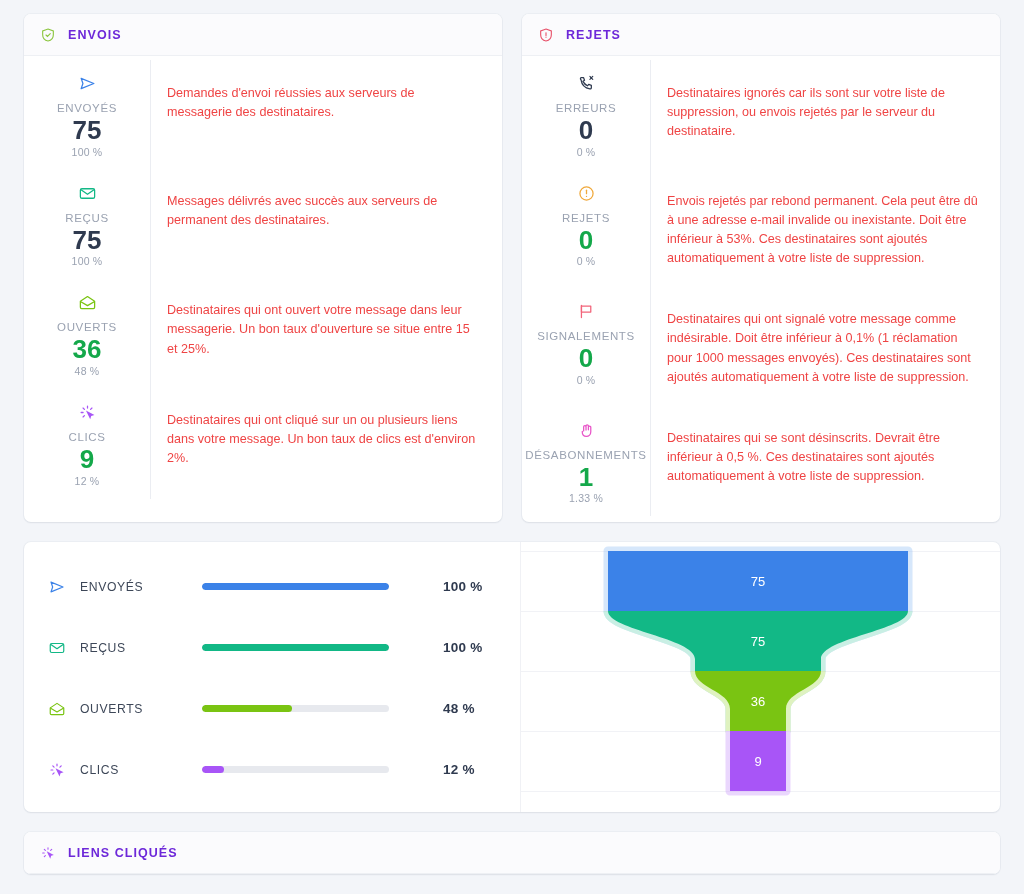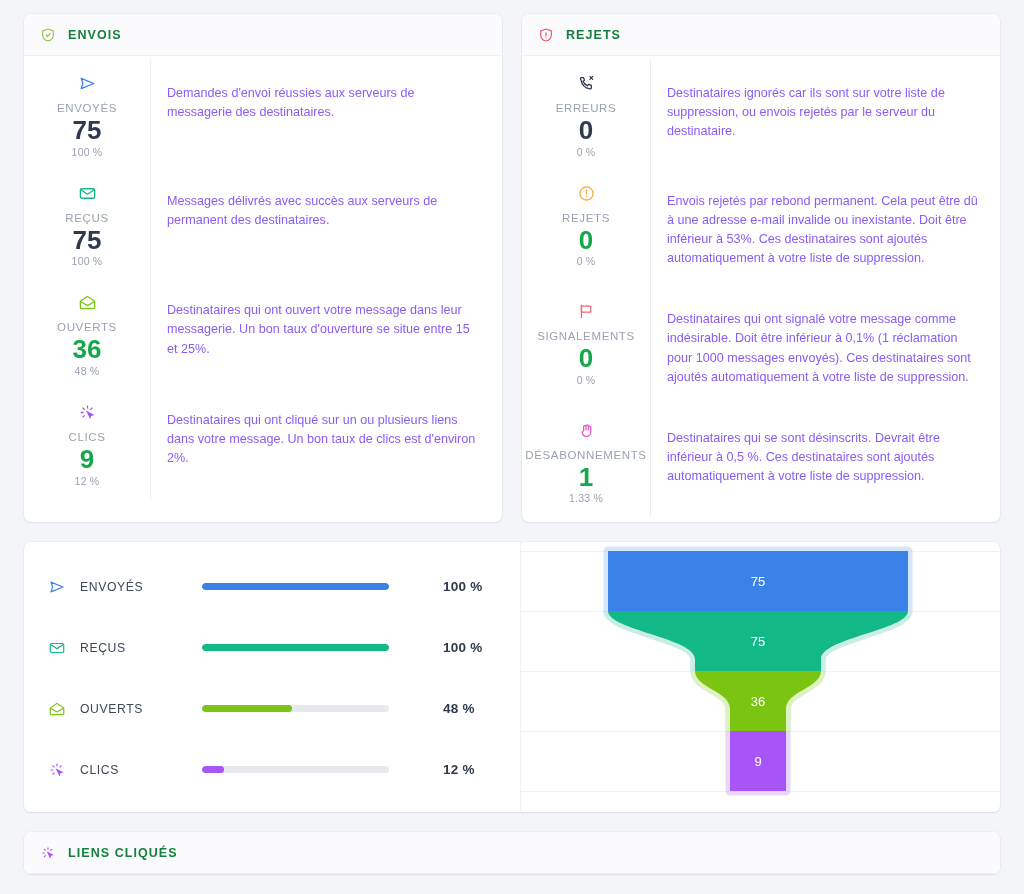--- a/index.html
+++ b/index.html
@@ -23,21 +23,21 @@
     height: 42px;
     background: #fbfbfd;
     border-bottom: 1px solid #eef0f4;
     display: flex; align-items: center;
     padding-left: 16px;
     gap: 12px;
   }
   .card-title {
     font-size: 12.5px;
     letter-spacing: .085em;
-    color: #15803d;
+    color: #6d28d9;
     font-weight: bold;
   }
   .head-icon { width: 16px; height: 16px; display: block; flex: none; }
 
   
   .top-row { display: flex; gap: 20px; }
   .top-card { width: 478px; }
   .metric-list { padding: 4px 0 6px 0; }
   .metric-row { display: flex; align-items: stretch; }
 
@@ -54,21 +54,21 @@
   }
   .m-value { font-size: 26px; font-weight: bold; line-height: 1.18; margin-top: 1px; }
   .m-pct { font-size: 10.5px; color: #9aa2b1; letter-spacing: .02em; }
 
   .metric-desc {
     flex: 1;
     border-left: 1px solid #ebedf2;
     padding: 24px 22px 20px 16px;
     font-size: 12.6px;
     line-height: 1.52;
-    color: #8b5cf6;
+    color: #ef4444;
   }
   .r2 .metric-desc { padding-top: 22px; }
 
   
   .funnel-card { margin-top: 20px; }
   .funnel-body { display: flex; height: 270px; }
   .funnel-left { width: 496px; flex: none; padding: 14px 0 0 24px; }
   .f-row { display: flex; align-items: center; height: 61px; }
   .f-icon { width: 18px; height: 18px; flex: none; }
   .f-label {

